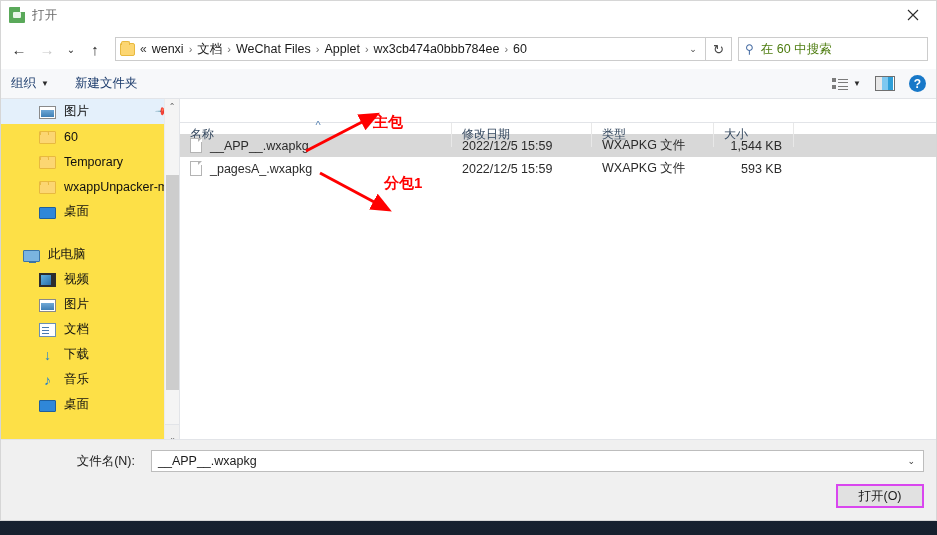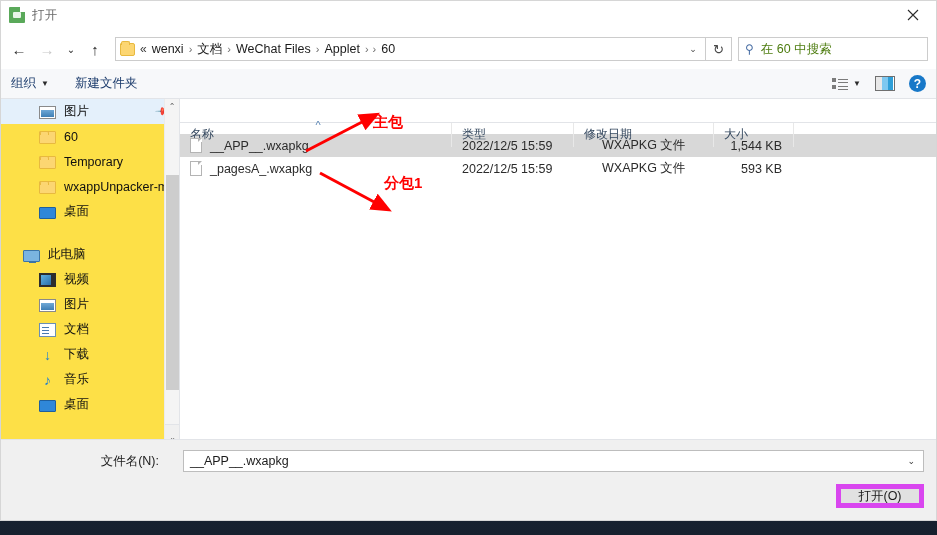--- a/index.html
+++ b/index.html
@@ -196,29 +196,29 @@
   .file-ico::after {
     content: ""; position: absolute; right: -1px; top: -1px;
     border-width: 0 0 4px 4px; border-style: solid; border-color: transparent transparent #ffffff #b4b4b4;
   }
   
   .anno { position: absolute; color: #ff0000; font-weight: bold; font-size: 15px; pointer-events: none; text-align: right; }
   .anno-svg { position: absolute; left: 0; top: 0; pointer-events: none; }
   
   .bottom { flex: 0 0 auto; background: #f0f0f0; border-top: 1px solid #e2e4e8; padding: 10px 0 0 0; }
   .fn-row { display: flex; align-items: center; padding: 0 12px 0 0; }
-  .fn-label { width: 182px; text-align: right; padding-right: 24px; font-size: 12.5px; color: #1b1b1b; }
+  .fn-label { width: 150px; text-align: right; padding-right: 16px; font-size: 12.5px; color: #1b1b1b; }
   .fn-input {
     flex: 1; height: 22px; border: 1px solid #bdbdbd; background: #ffffff;
     display: flex; align-items: center; padding: 0 4px 0 6px; font-size: 12.5px; color: #1b1b1b;
   }
   .fn-caret { margin-left: auto; color: #3a3a3a; font-size: 9px; padding: 0 4px; }
   .btn-row { display: flex; justify-content: flex-end; padding: 12px 12px 12px 0; gap: 12px; }
   .btn {
-    width: 88px; height: 24px; border: 5px solid #d946ef; background: #e1e1e1;
+    width: 88px; height: 24px; border: 2px solid #d946ef; background: #e1e1e1;
     display: flex; align-items: center; justify-content: center;
     font-size: 12.5px; color: #1b1b1b;
   }
 </style>
 </head>
 <body>
 
 <div class="desktop-bg"></div>
 
 <div class="dialog">
@@ -245,20 +245,21 @@
       <div class="crumbs">
         <span class="crumb-prefix">«</span>
         <span class="crumb">wenxi</span>
         <span class="crumb-sep">›</span>
         <span class="crumb">文档</span>
         <span class="crumb-sep">›</span>
         <span class="crumb">WeChat Files</span>
         <span class="crumb-sep">›</span>
         <span class="crumb">Applet</span>
         <span class="crumb-sep">›</span>
+        <span class="crumb">wx3cb474a0bbb784ee</span>
         <span class="crumb-sep">›</span>
         <span class="crumb">60</span>
       </div>
       <div class="addr-caret">⌄</div>
     </div>
     <div class="refresh-btn">↻</div>
 
     <div class="searchbox">
       <span class="search-icon">⚲</span>
       <span class="search-ph">在 60 中搜索</span>
@@ -374,25 +375,25 @@
     </div>
 
     <div class="sep-line"></div>
 
     <div class="filelist">
 
       <div class="col-head">
         <div class="col sorted" style="width:272px">
           <span>名称</span>
         </div>
+        <div class="col" style="width:140px">
+          <span>修改日期</span>
+        </div>
         <div class="col" style="width:122px">
           <span>类型</span>
-        </div>
-        <div class="col" style="width:140px">
-          <span>修改日期</span>
         </div>
         <div class="col" style="width:80px">
           <span>大小</span>
         </div>
       </div>
 
       <div style="height:11px"></div>
 
       <div class="row selected">
         <div class="cell" style="width:272px">

